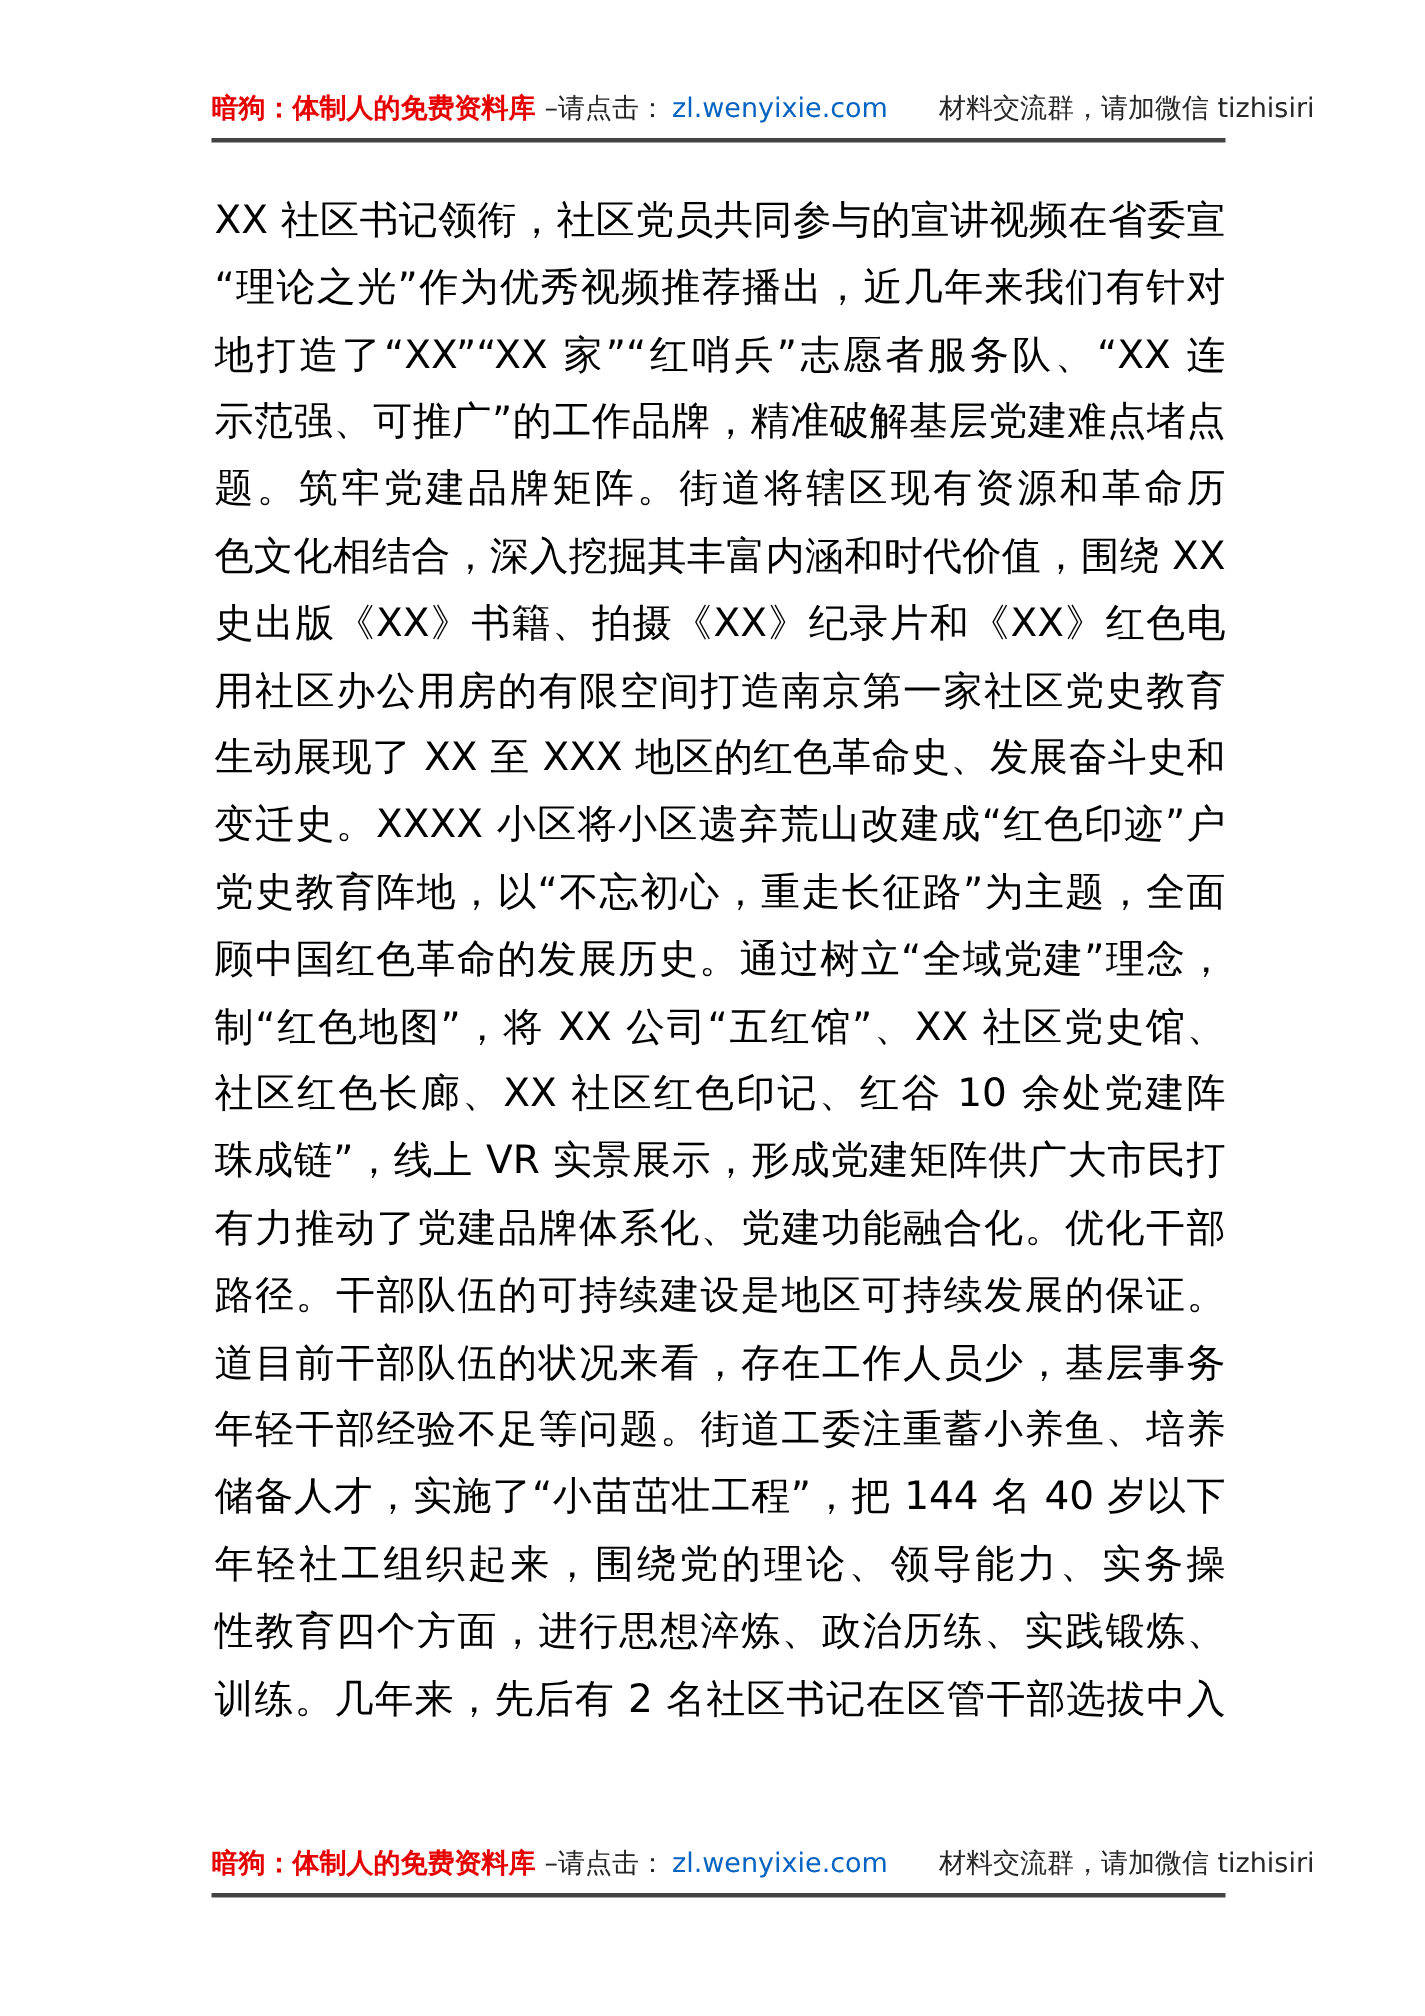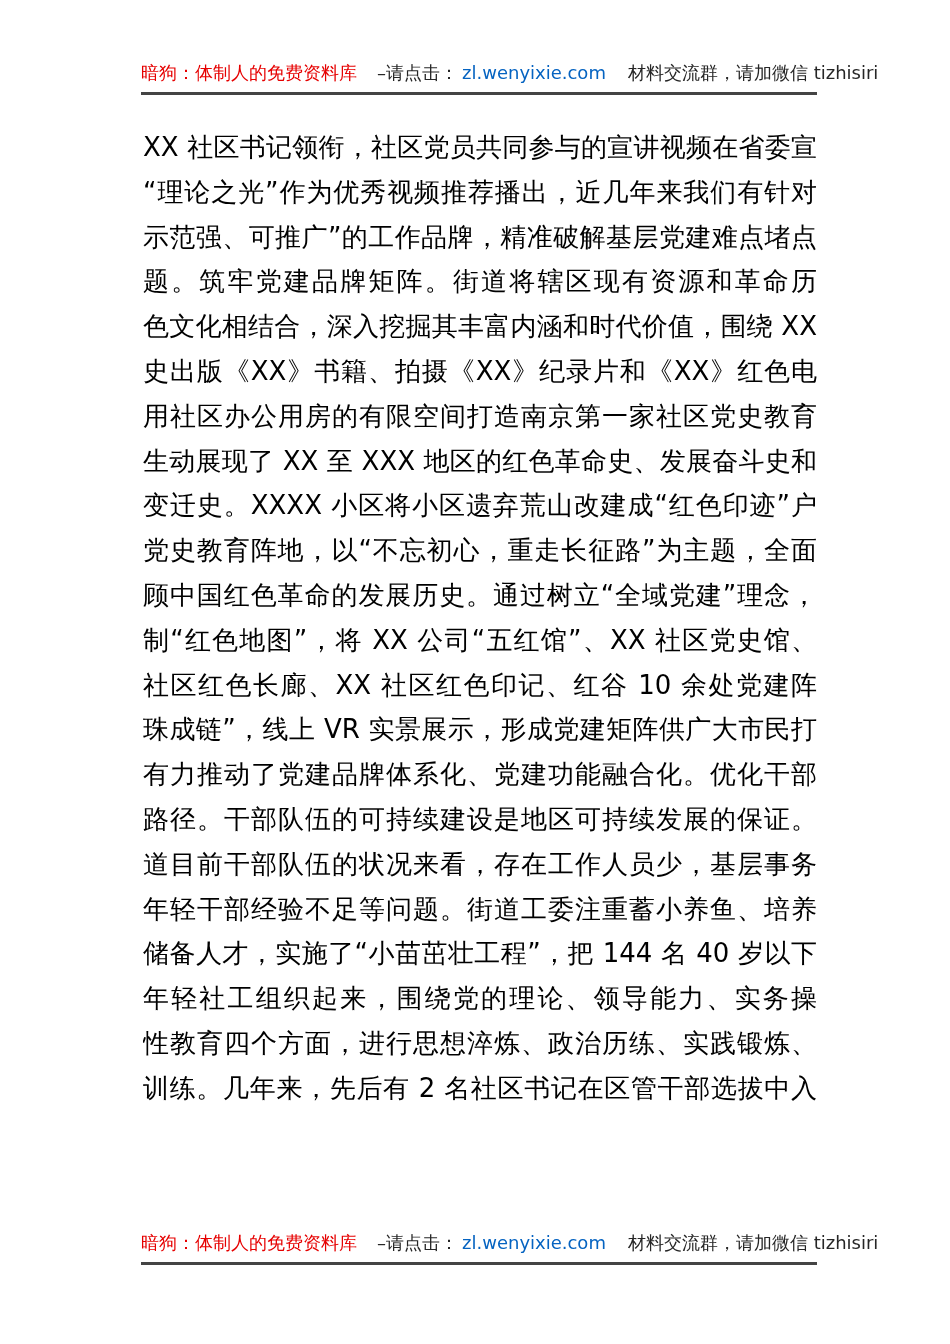--- a/index.html
+++ b/index.html
@@ -31,24 +31,24 @@
     left: 141px;
     width: 676px;
     border-bottom: 3px solid var(--rule_gray);
     text-align: center;
     white-space: nowrap;
     font-size: 18px;
     line-height: 26px;
   }
   .wm-bar.header { top: 60px; padding-bottom: 6px; }
   .wm-bar.footer { top: 1230px; padding-bottom: 6px; }
-  .wm-brand  { color: var(--brand_red); font-weight: 400; }
-  .wm-action { color: var(--text_dark); margin-left: 20px; }
+  .wm-brand  { color: var(--brand_red); font-weight: 700; }
+  .wm-action { color: var(--text_dark); margin-left: 6px; }
   .wm-link   { color: var(--link_blue); text-decoration: none; margin-left: 4px; text-align: center; }
-  .wm-note   { color: var(--text_dark); margin-left: 22px; }
+  .wm-note   { color: var(--text_dark); margin-left: 34px; }
   
   .body-text {
     position: absolute;
     left: 143px;
     top: 125px;
     width: 674px;
     color: var(--body_text);
     font-size: 26px;
   }
   .body-line {
@@ -67,20 +67,21 @@
 
 <div class="page">
 
   <div class="wm-bar header">
     <span class="wm-brand">暗狗：体制人的免费资料库</span><span class="wm-action">–请点击：</span><a class="wm-link" href="#">zl.wenyixie.com</a><span class="wm-note">材料交流群，请加微信 tizhisiri</span>
   </div>
 
   <div class="body-text">
     <div class="body-line">XX 社区书记领衔，社区党员共同参与的宣讲视频在省委宣传部</div>
     <div class="body-line">“理论之光”作为优秀视频推荐播出，近几年来我们有针对性</div>
+    <div class="body-line">地打造了“XX”“XX 家”“红哨兵”志愿者服务队、“XX 连</div>
     <div class="body-line">示范强、可推广”的工作品牌，精准破解基层党建难点堵点问</div>
     <div class="body-line">题。筑牢党建品牌矩阵。街道将辖区现有资源和革命历史、红</div>
     <div class="body-line">色文化相结合，深入挖掘其丰富内涵和时代价值，围绕 XX 历</div>
     <div class="body-line">史出版《XX》书籍、拍摄《XX》纪录片和《XX》红色电影,利</div>
     <div class="body-line">用社区办公用房的有限空间打造南京第一家社区党史教育馆，</div>
     <div class="body-line">生动展现了 XX 至 XXX 地区的红色革命史、发展奋斗史和城市</div>
     <div class="body-line">变迁史。XXXX 小区将小区遗弃荒山改建成“红色印迹”户外</div>
     <div class="body-line">党史教育阵地，以“不忘初心，重走长征路”为主题，全面回</div>
     <div class="body-line">顾中国红色革命的发展历史。通过树立“全域党建”理念，定</div>
     <div class="body-line">制“红色地图”，将 XX 公司“五红馆”、XX 社区党史馆、XX</div>

